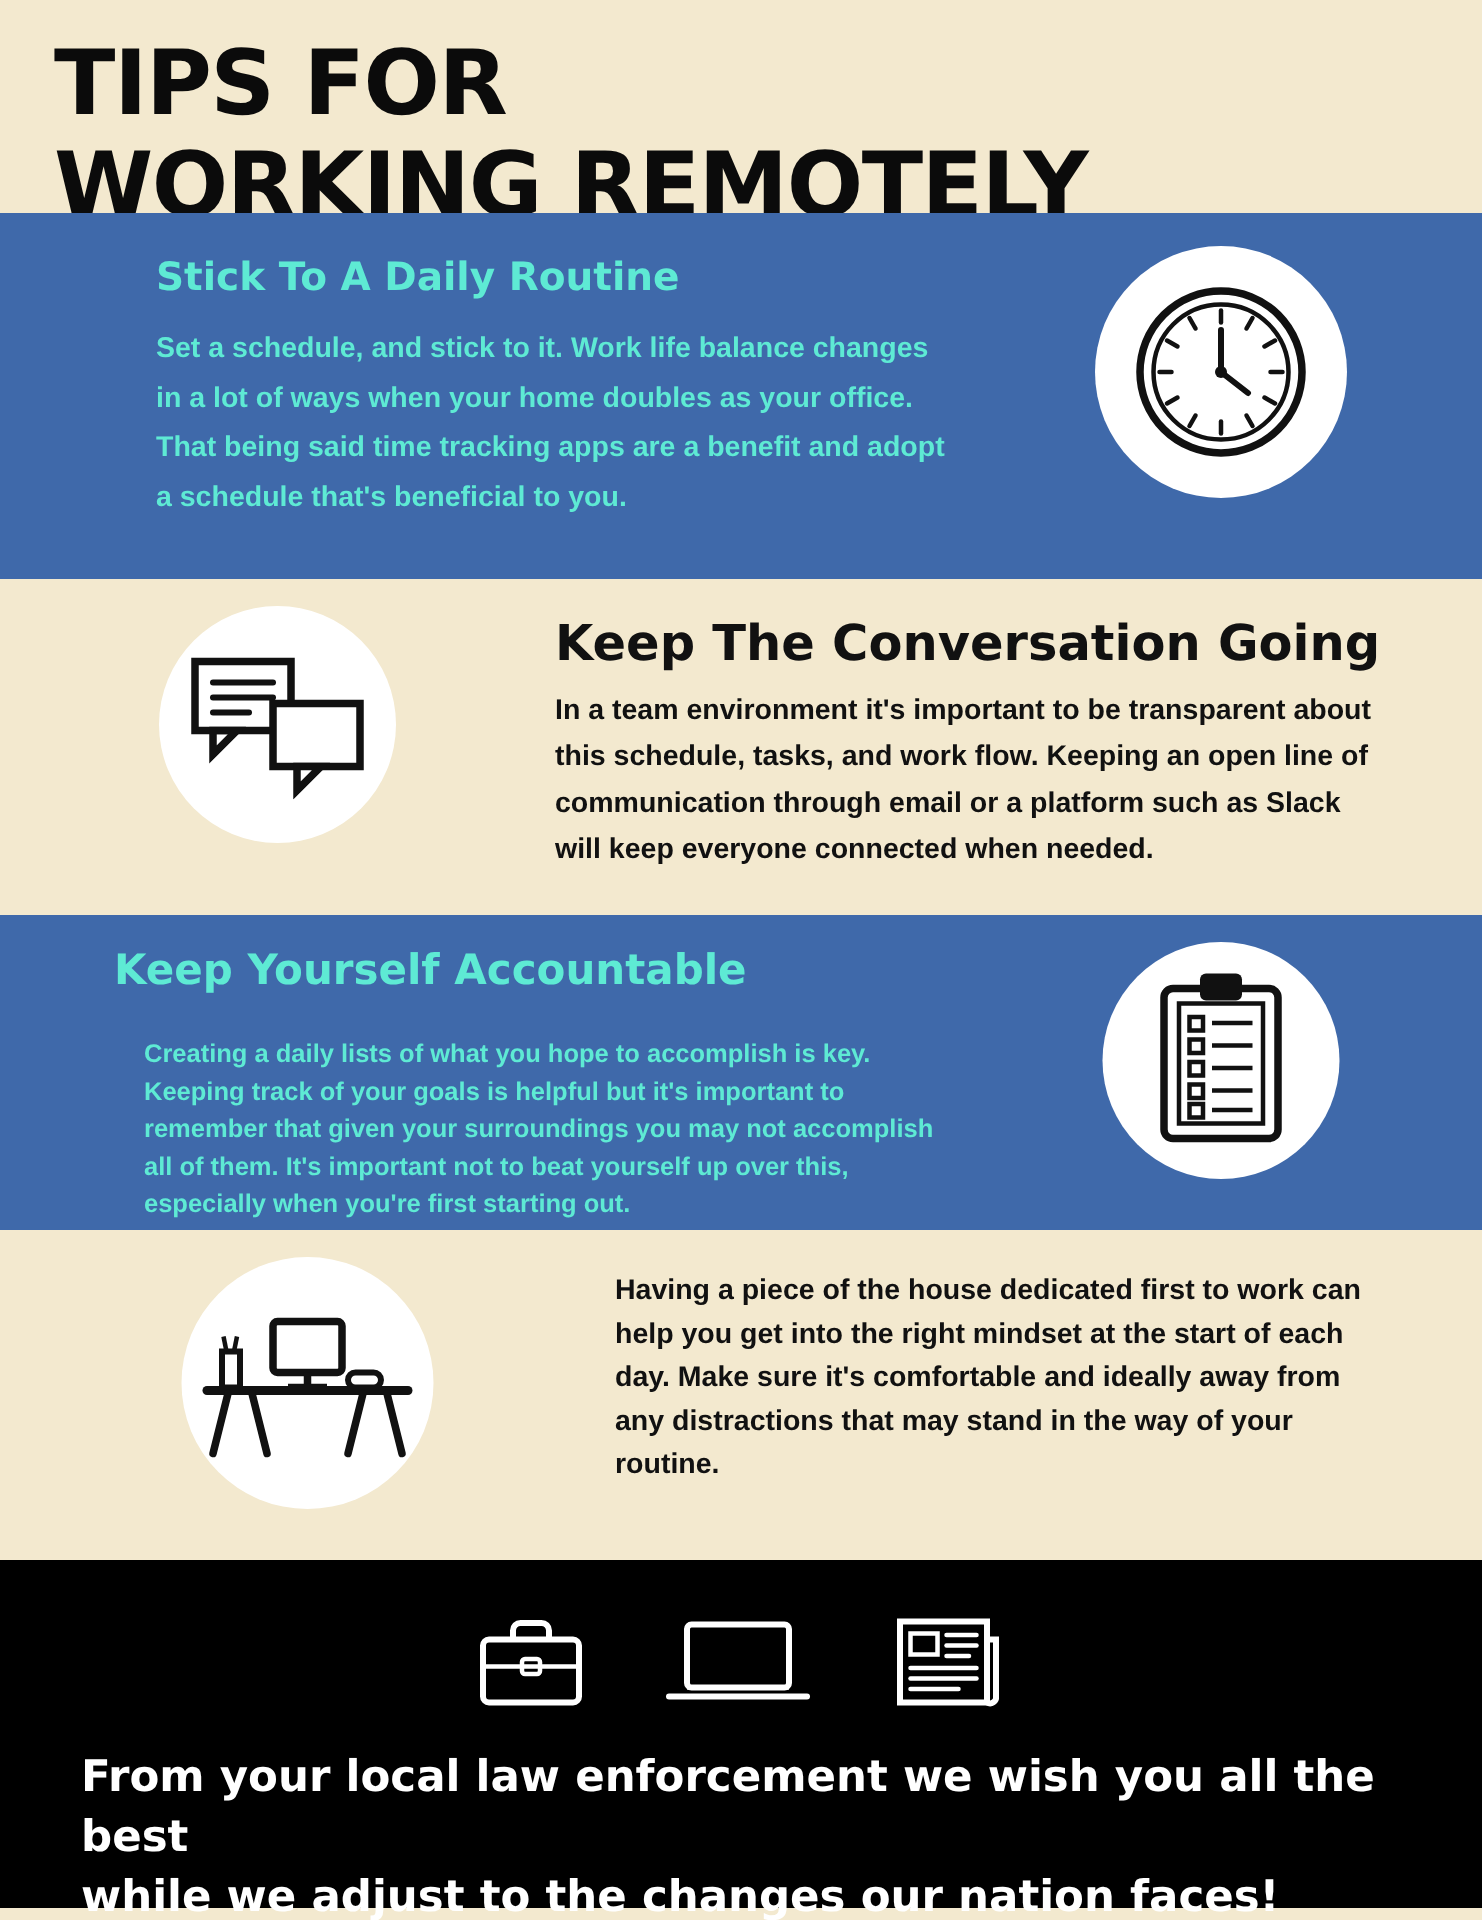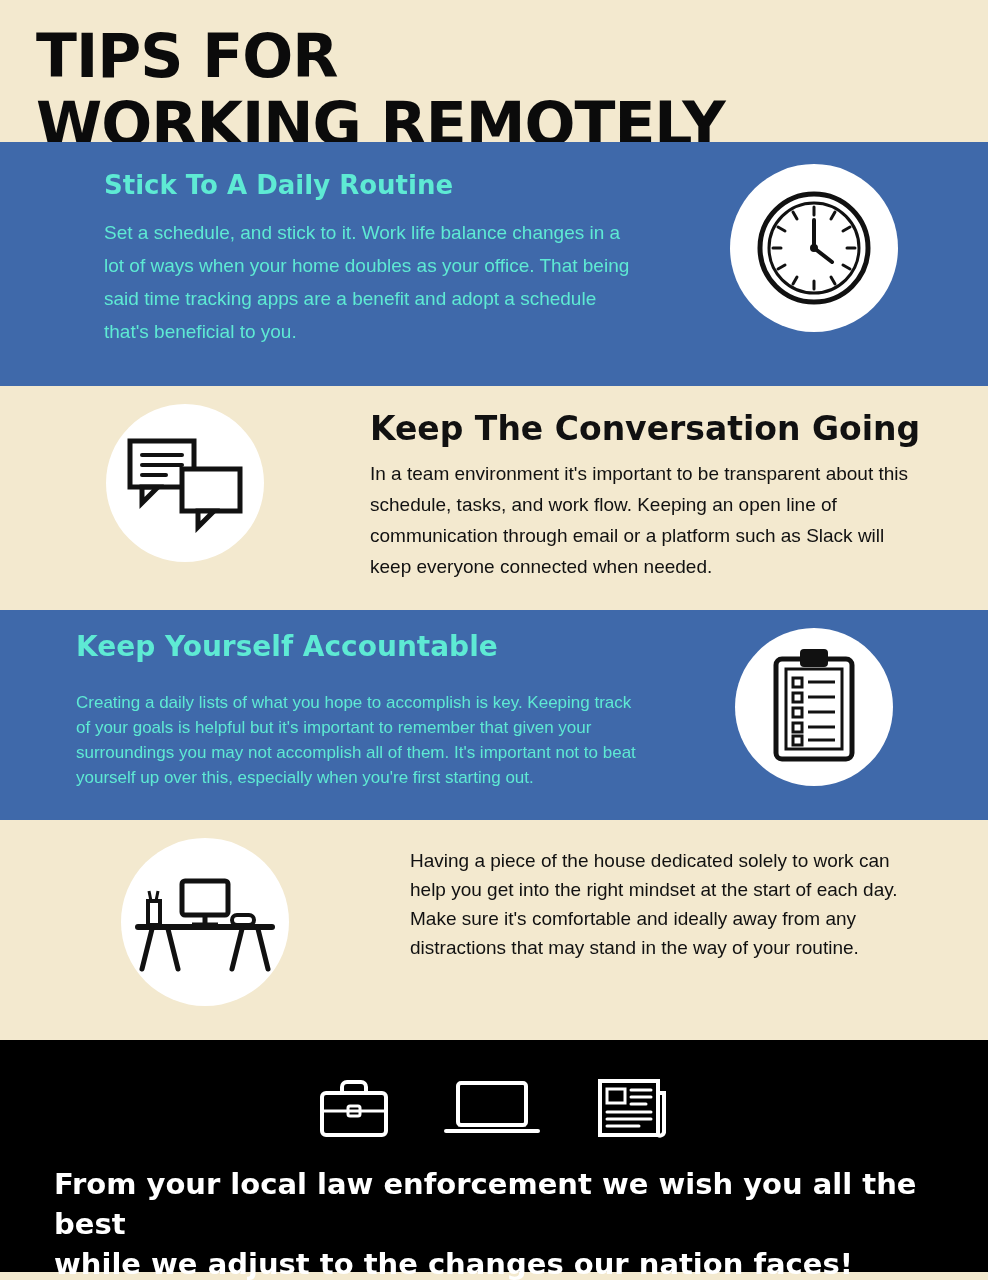--- a/index.html
+++ b/index.html
@@ -77,21 +77,21 @@
     font-weight: 700;
     font-size: 25px;
     line-height: 30px;
     letter-spacing: 0px;
   }
   p.sec-body {
     margin: 0;
     font-family: "Liberation Sans", sans-serif;
     font-size: 19px;
     line-height: 33px;
-    font-weight: 400;
+    font-weight: 700;
   }
 
   
   #sec-routine { height: 244px; }
   #sec-routine .text-col { width: 640px; padding: 28px 0 0 104px; }
   #sec-routine h2.sec-title { font-size: 26px; margin-bottom: 16px; }
   #sec-routine .icon-col { width: 348px; padding-top: 22px; }
   #sec-routine .circle { width: 168px; height: 168px; }
 
   
@@ -99,21 +99,21 @@
   #sec-conversation .icon-col { width: 370px; padding-top: 18px; }
   #sec-conversation .circle { width: 158px; height: 158px; }
   #sec-conversation .text-col { width: 618px; padding: 28px 60px 0 0; }
   #sec-conversation h2.sec-title { font-size: 33px; }
   #sec-conversation p.sec-body { line-height: 31px; }
 
   
   #sec-accountable { height: 210px; }
   #sec-accountable .text-col { width: 640px; padding: 22px 0 0 76px; }
   #sec-accountable h2.sec-title { font-size: 28px; margin-bottom: 28px; }
-  #sec-accountable p.sec-body { font-size: 17px; line-height: 25px; }
+  #sec-accountable p.sec-body { font-size: 17px; line-height: 25px; margin-left: 20px; }
   #sec-accountable .icon-col { width: 348px; padding-top: 18px; }
   #sec-accountable .circle { width: 158px; height: 158px; }
 
   
   #sec-space { height: 220px; }
   #sec-space .icon-col { width: 410px; padding-top: 18px; }
   #sec-space .circle { width: 168px; height: 168px; }
   #sec-space .text-col { width: 578px; padding: 26px 60px 0 0; }
   #sec-space h2.sec-title { font-size: 25px; }
   #sec-space p.sec-body { line-height: 29px; }
@@ -266,21 +266,21 @@
               <line x1="8" y1="60" x2="142" y2="60" stroke="#111" stroke-width="6" stroke-linecap="round"></line>
               <line x1="22" y1="62" x2="12" y2="102" stroke="#111" stroke-width="5" stroke-linecap="round"></line>
               <line x1="38" y1="62" x2="48" y2="102" stroke="#111" stroke-width="5" stroke-linecap="round"></line>
               <line x1="112" y1="62" x2="102" y2="102" stroke="#111" stroke-width="5" stroke-linecap="round"></line>
               <line x1="128" y1="62" x2="138" y2="102" stroke="#111" stroke-width="5" stroke-linecap="round"></line>
             </svg>
           </span>
         </div>
       </div>
       <div class="text-col">
-        <p class="sec-body">Having a piece of the house dedicated solely to work can help you get into the right mindset at the start of each day. Make sure it's comfortable and ideally away from any distractions that may stand in the way of your routine.</p>
+        <p class="sec-body">Having a piece of the house dedicated first to work can help you get into the right mindset at the start of each day. Make sure it's comfortable and ideally away from any distractions that may stand in the way of your routine.</p>
       </div>
     </div>
   </div>
 
   <div class="footer">
     <div class="footer-icons">
       <span>
         <svg width="72" height="66" viewBox="0 0 72 66">
           <rect x="4" y="18" width="64" height="42" rx="4" fill="none" stroke="#fff" stroke-width="4"></rect>
           <path d="M24 18 V12 a5 5 0 0 1 5 -5 h14 a5 5 0 0 1 5 5 v6" fill="none" stroke="#fff" stroke-width="4"></path>

